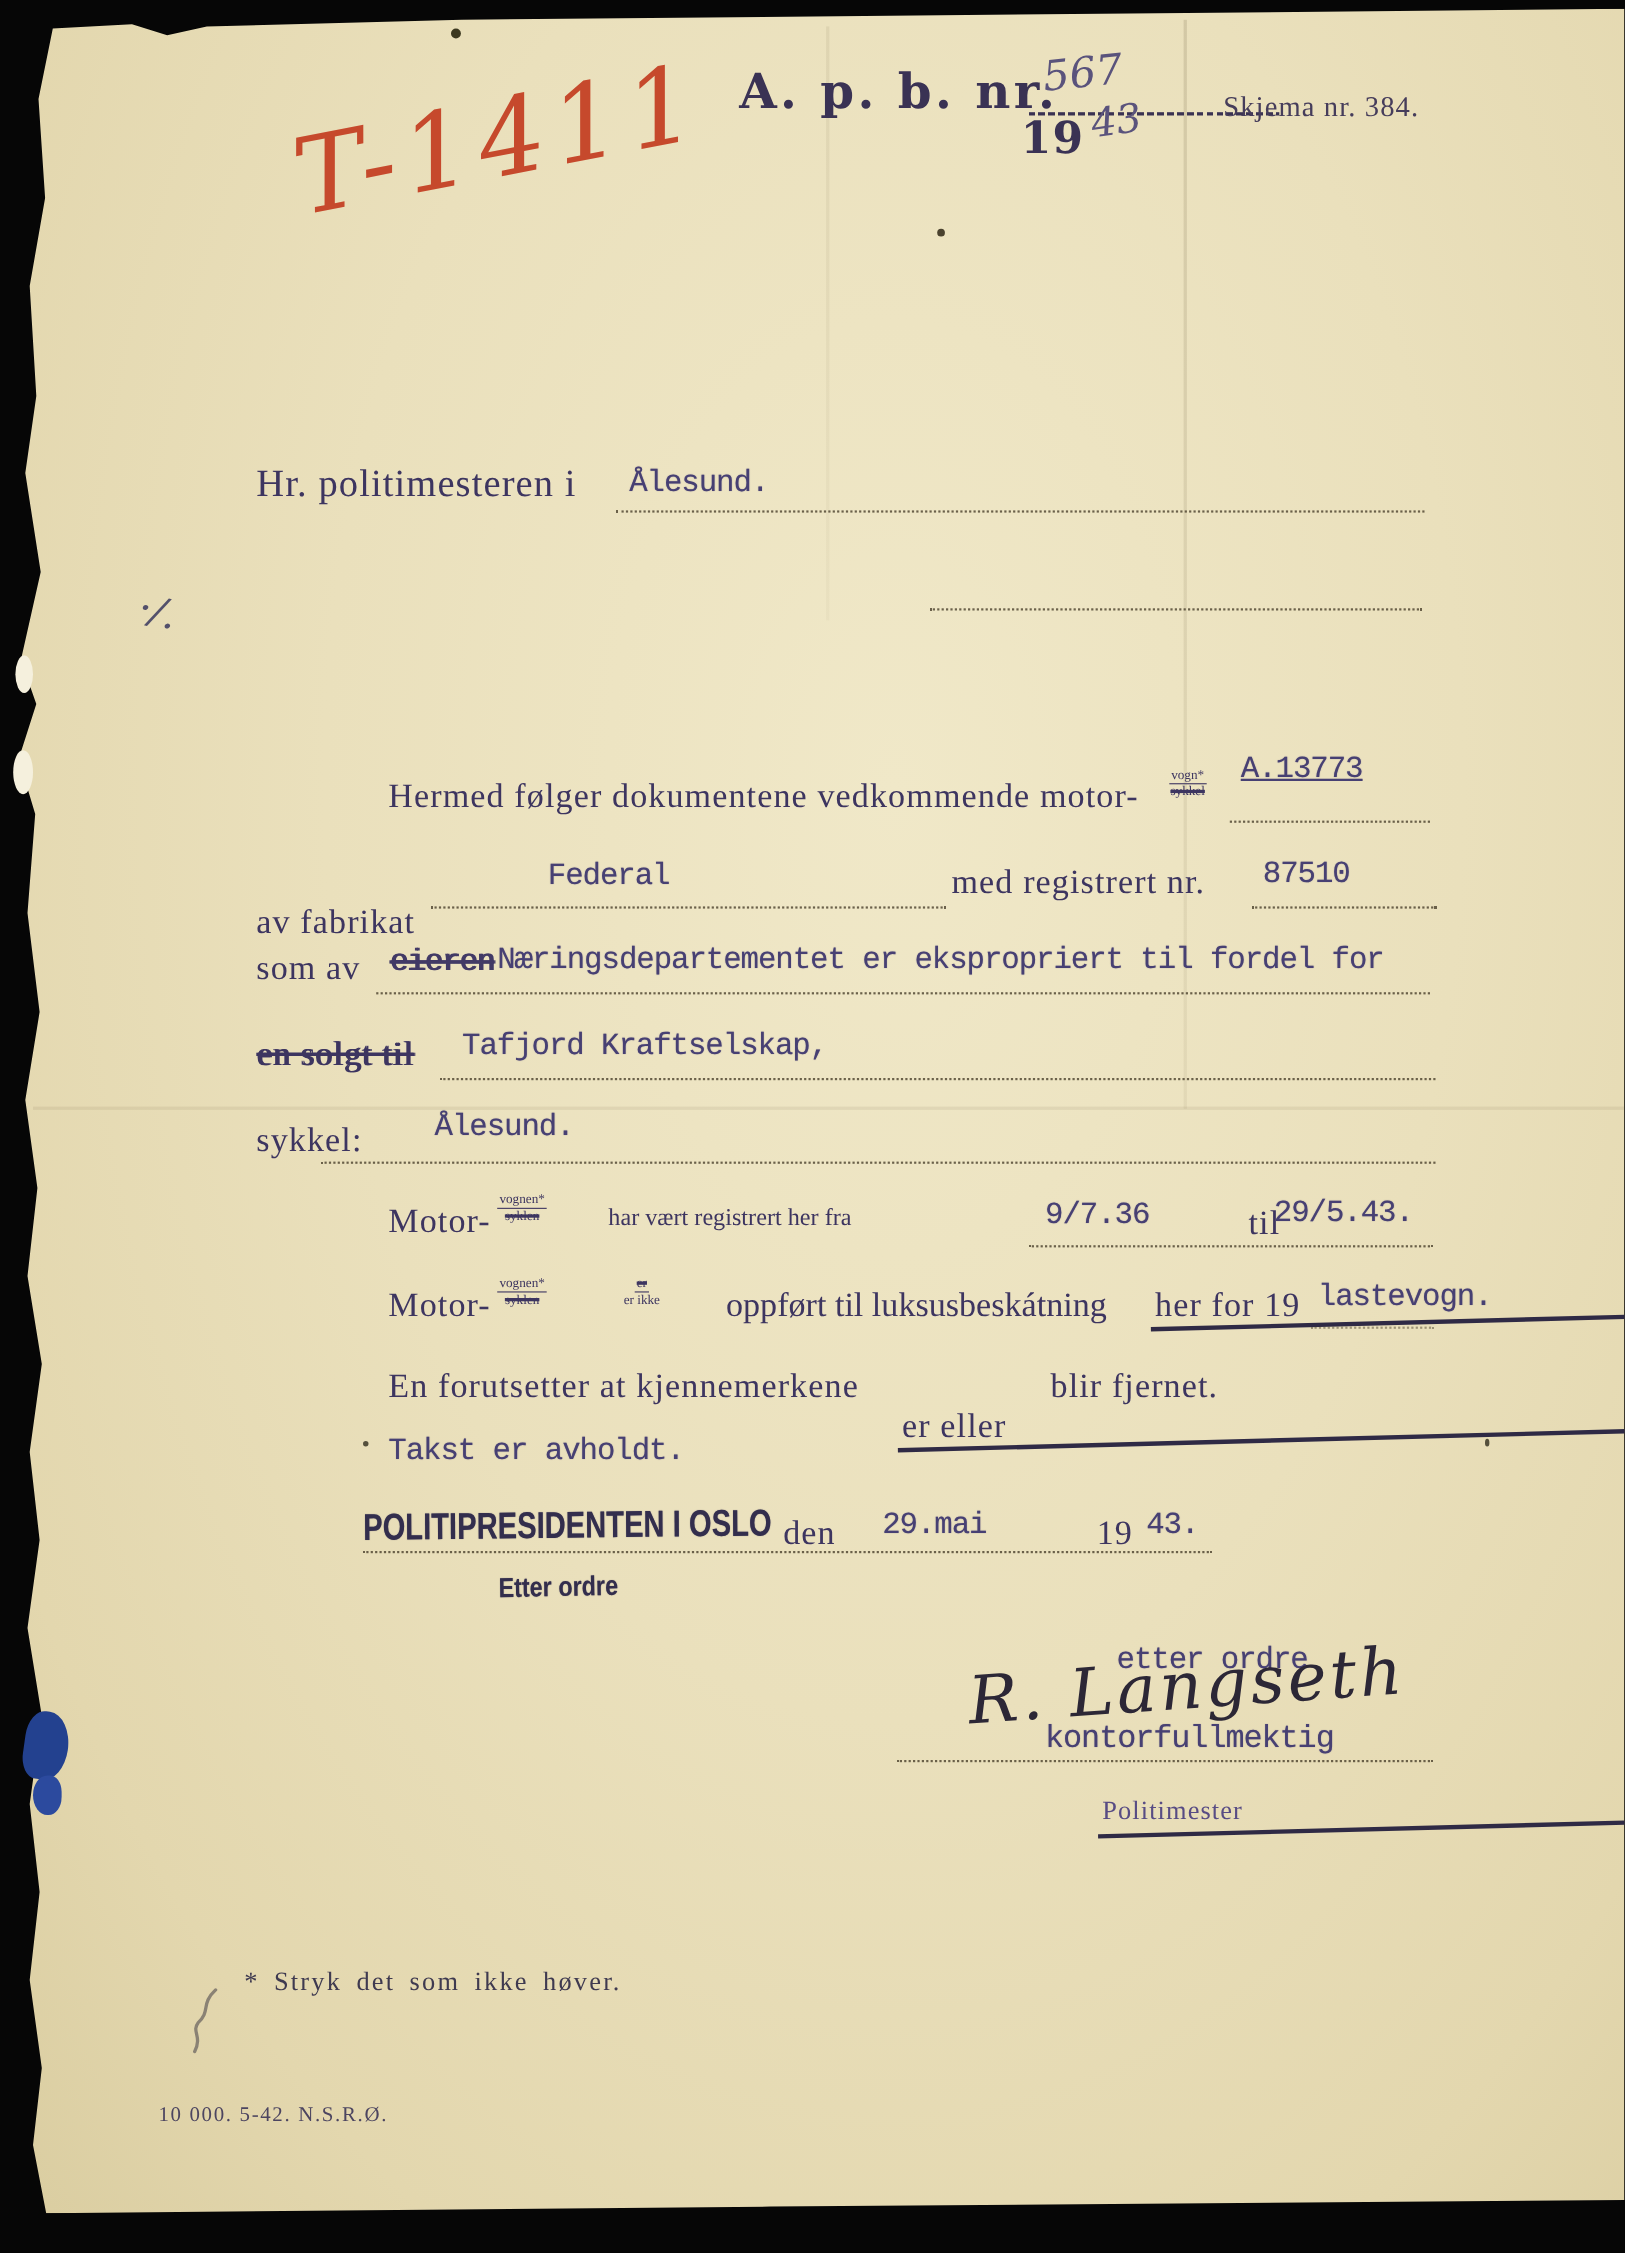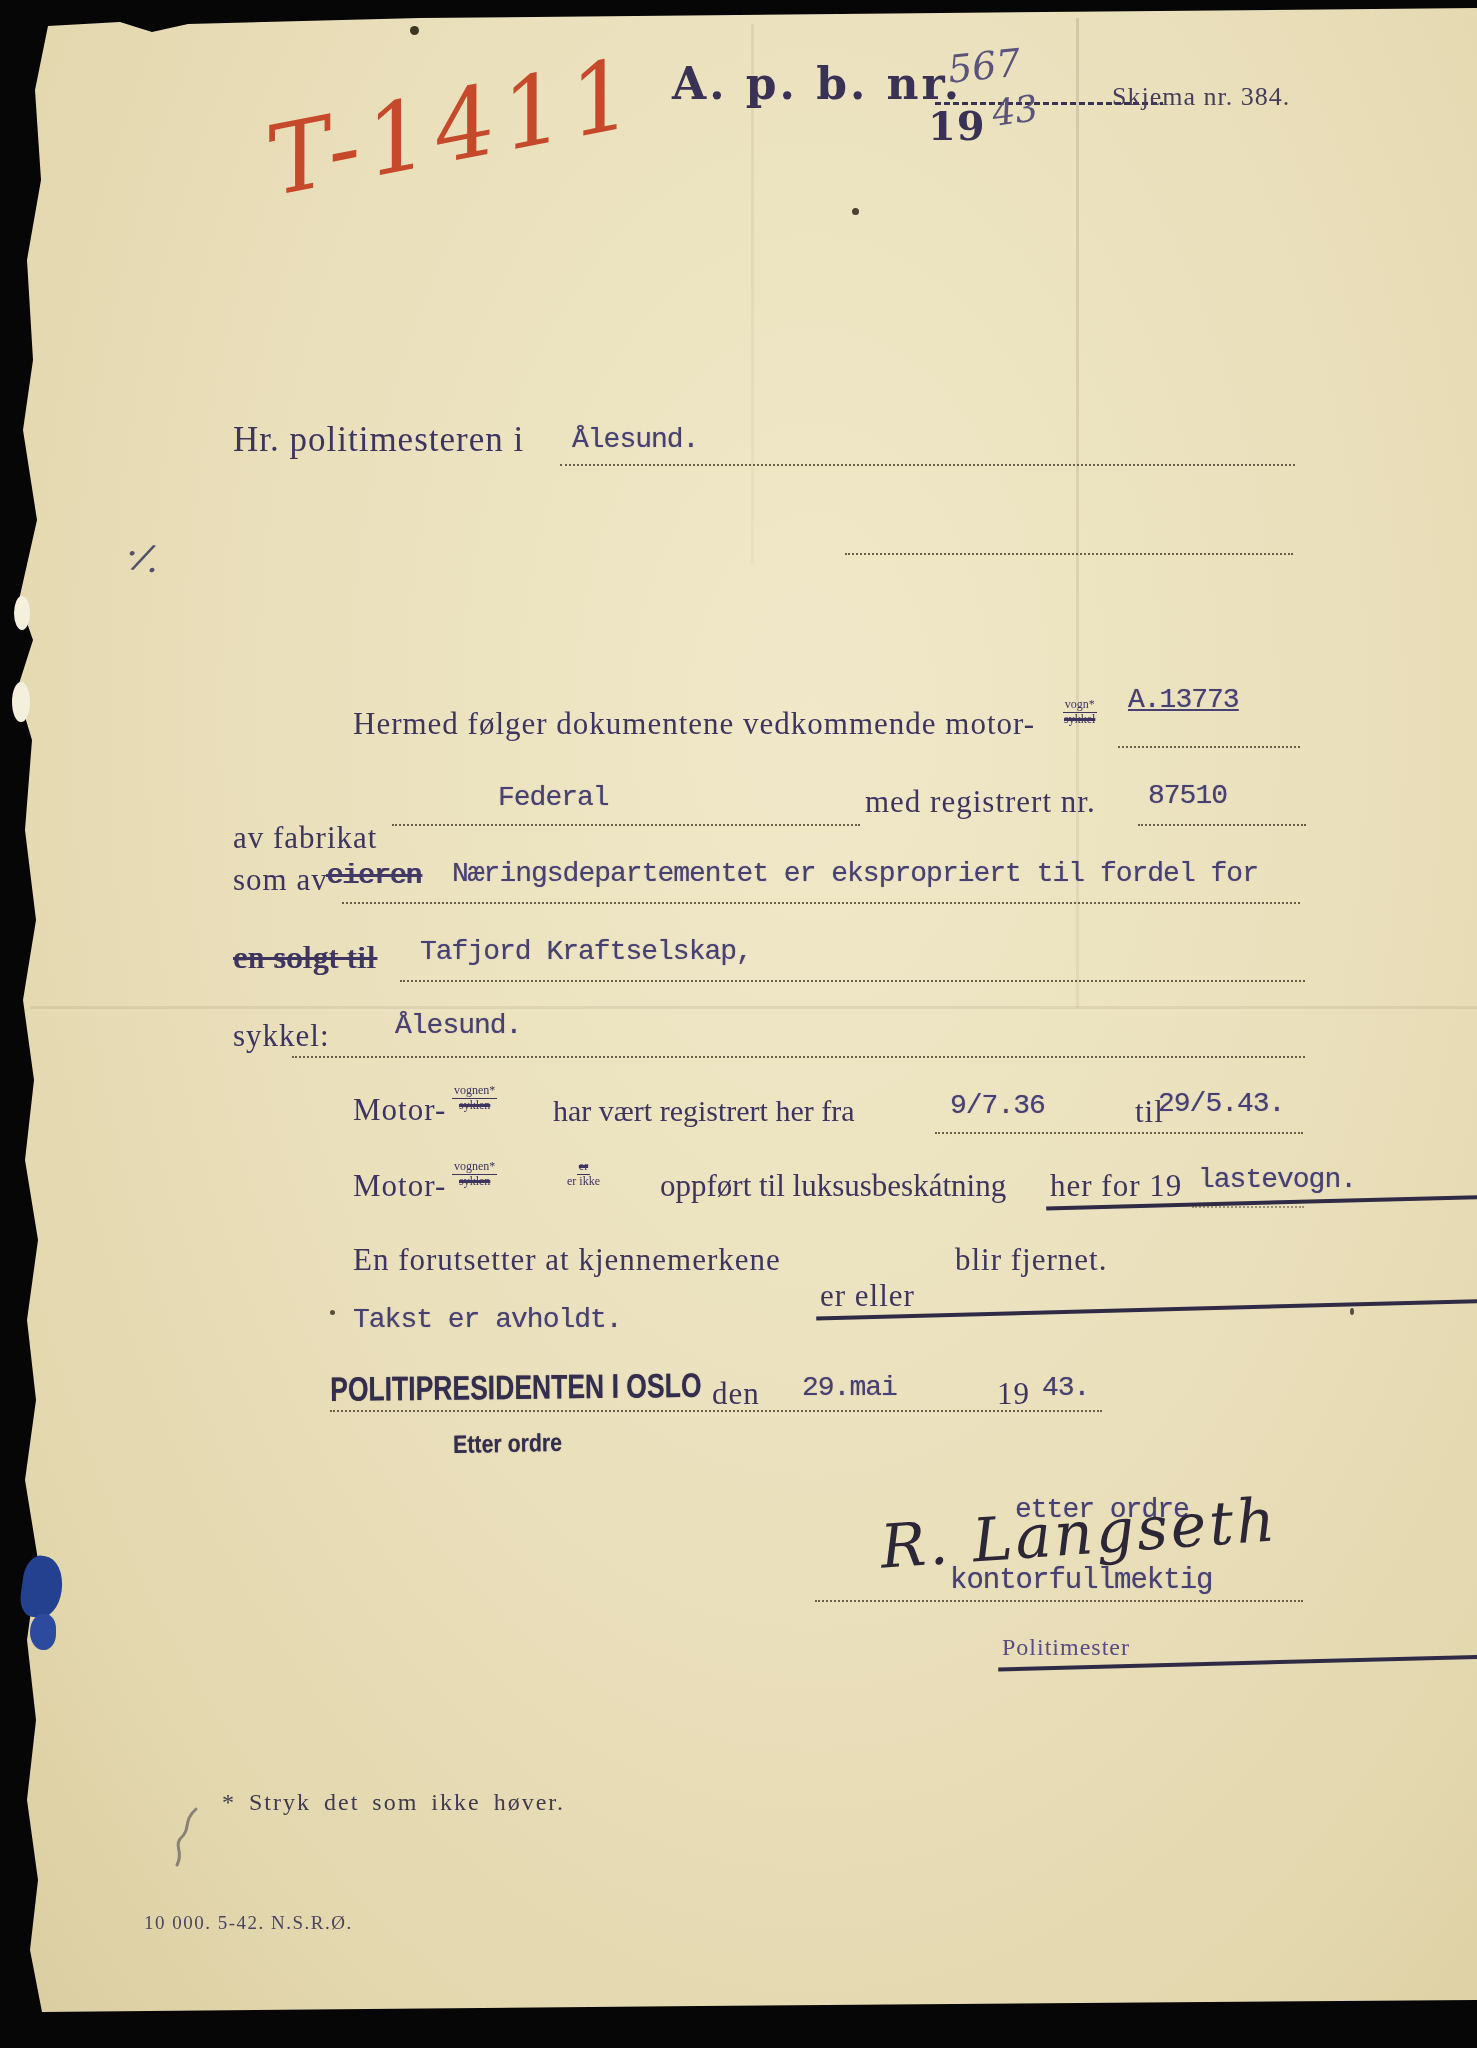--- a/index.html
+++ b/index.html
@@ -87,38 +87,38 @@
   <div class="dotted" style="left:1118px;top:746px;width:182px;"></div>
 
   <div class="printed" style="left:233px;top:820px;">av fabrikat</div>
   <div class="mono" style="left:498px;top:782px;">Federal</div>
   <div class="printed" style="left:865px;top:784px;">med registrert nr.</div>
   <div class="mono" style="left:1148px;top:780px;">87510</div>
   <div class="dotted" style="left:392px;top:824px;width:468px;"></div>
   <div class="dotted" style="left:1138px;top:824px;width:168px;"></div>
 
   <div class="printed" style="left:233px;top:862px;">som av</div>
-  <div class="mono overtyped" style="left:326px;top:860px;color:#423a66;">eieren</div>
+  <div class="mono overtyped" style="left:354px;top:860px;color:#423a66;">eieren</div>
   <div class="mono" style="left:452px;top:858px;">Næringsdepartementet er ekspropriert til fordel for</div>
   <div class="dotted" style="left:342px;top:902px;width:958px;"></div>
 
   <div class="printed overtyped" style="left:233px;top:940px;">en solgt til</div>
   <div class="mono" style="left:420px;top:936px;">Tafjord Kraftselskap,</div>
   <div class="dotted" style="left:400px;top:980px;width:905px;"></div>
 
   <div class="printed" style="left:233px;top:1018px;">sykkel:</div>
   <div class="mono" style="left:395px;top:1010px;">Ålesund.</div>
   <div class="dotted" style="left:292px;top:1056px;width:1013px;"></div>
 
   <div class="printed" style="left:353px;top:1092px;">Motor-</div>
   <div class="frac" style="left:452px;top:1084px;">
     <span class="top">vognen*</span>
     <span class="bot struck">syklen</span>
   </div>
-  <div class="printed" style="left:553px;top:1094px;font-size:30px;letter-spacing:0;">har vært registrert her fra</div>
+  <div class="printed" style="left:553px;top:1094px;font-size:22px;letter-spacing:0;">har vært registrert her fra</div>
   <div class="mono" style="left:950px;top:1090px;">9/7.36</div>
   <div class="printed" style="left:1135px;top:1094px;">til</div>
   <div class="mono" style="left:1158px;top:1088px;">29/5.43.</div>
   <div class="dotted" style="left:935px;top:1132px;width:368px;"></div>
 
   <div class="printed" style="left:353px;top:1168px;">Motor-</div>
   <div class="frac" style="left:452px;top:1160px;">
     <span class="top">vognen*</span>
     <span class="bot struck">syklen</span>
   </div>

